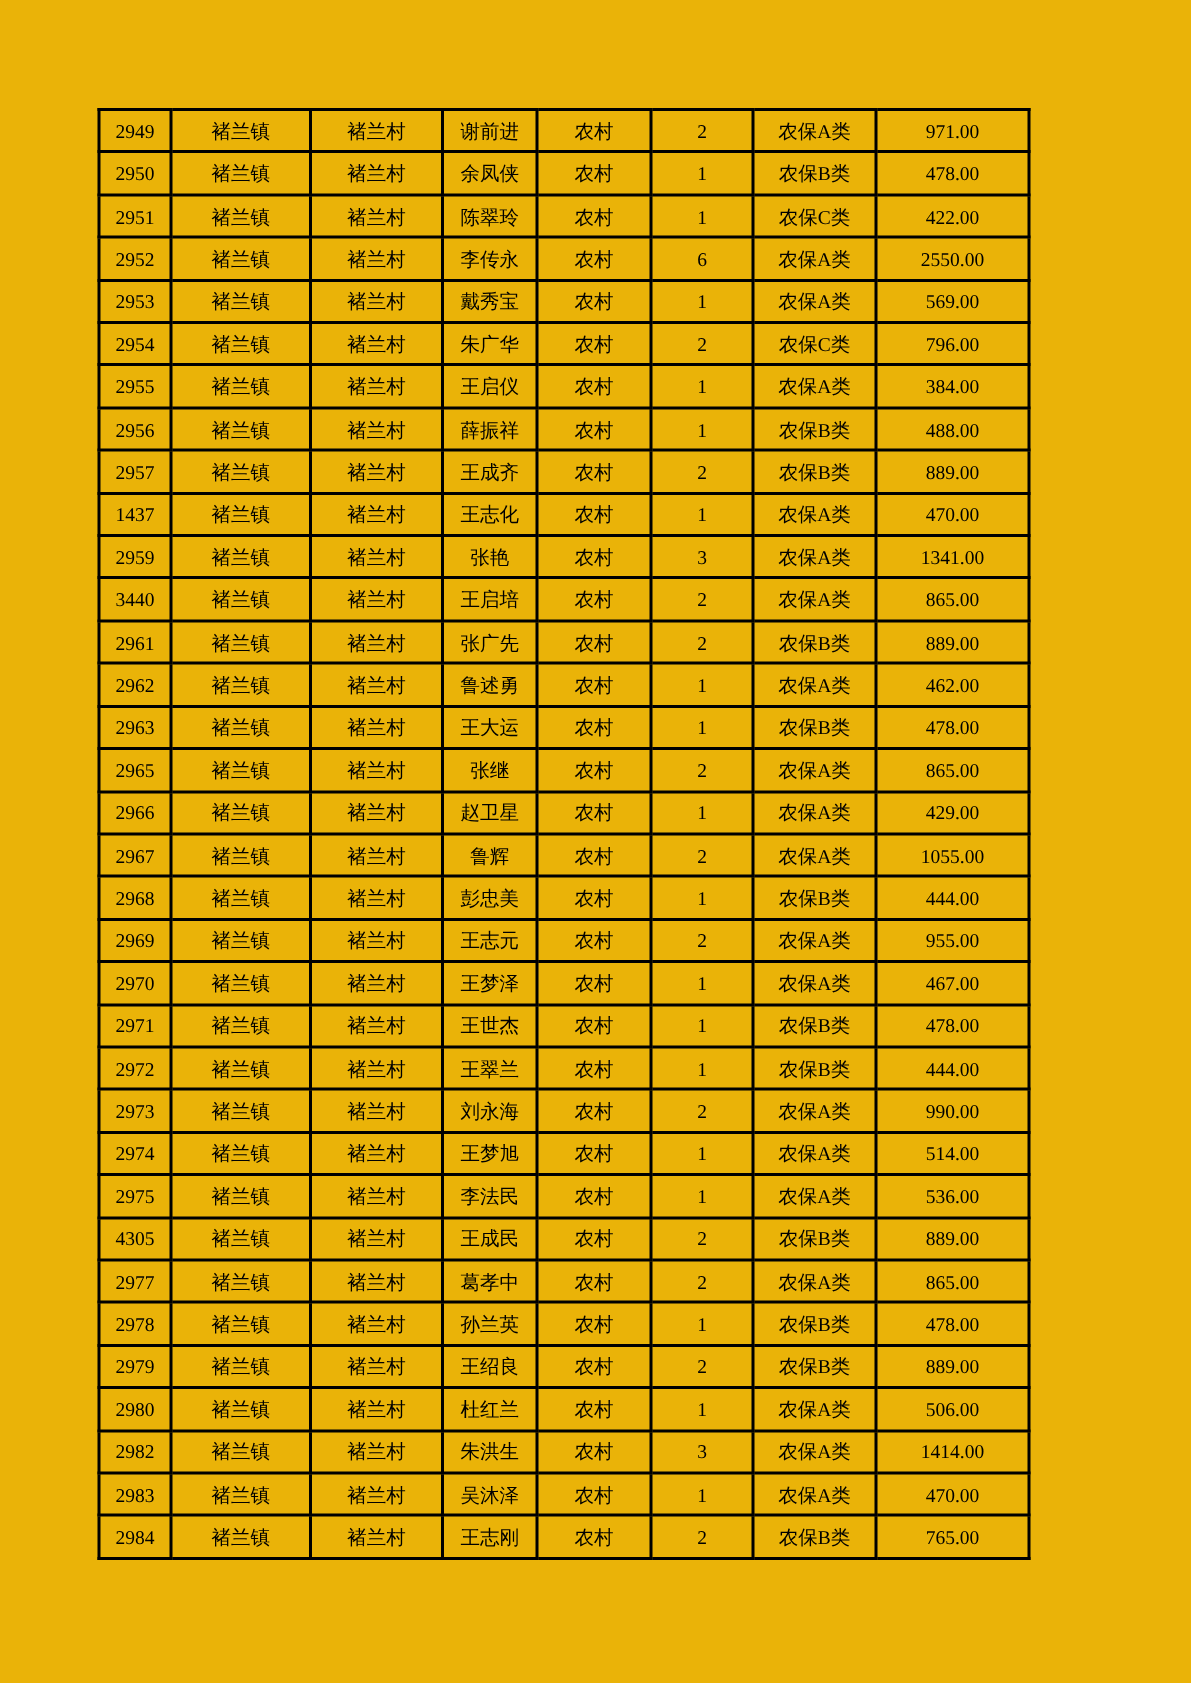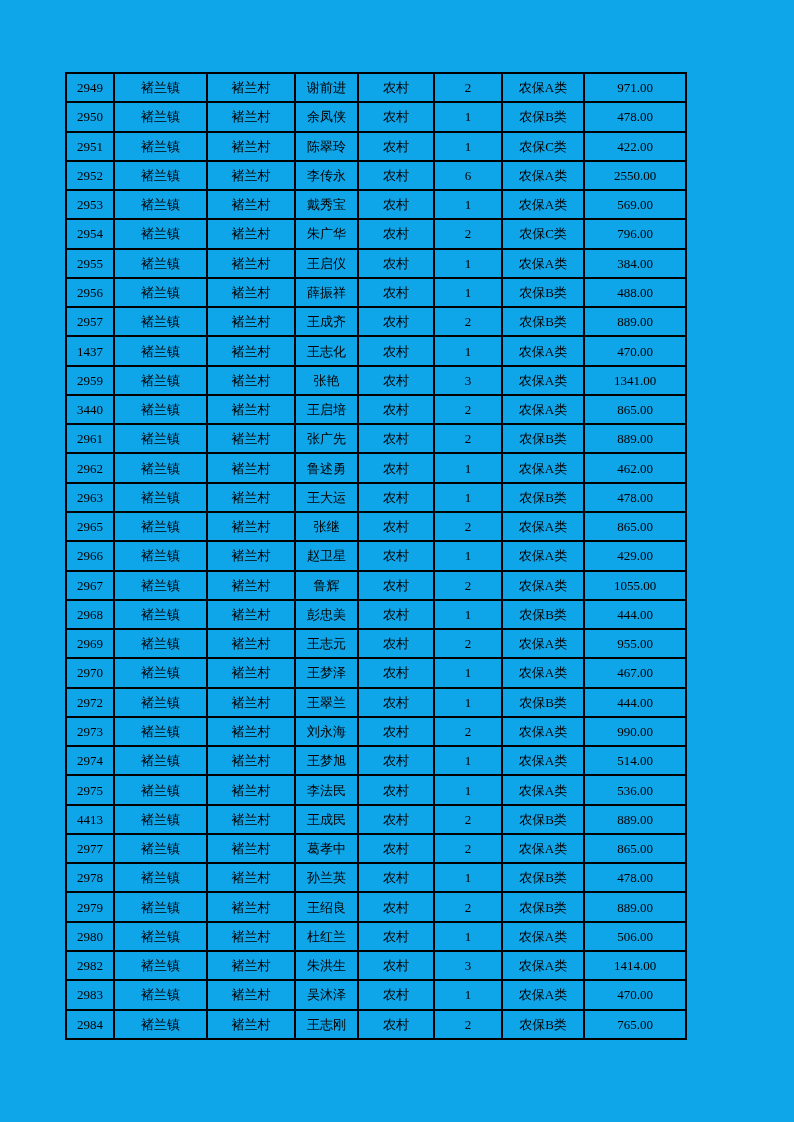--- a/index.html
+++ b/index.html
@@ -4,21 +4,21 @@
 <style>
   html, body {
     margin: 0;
     padding: 0;
     background: #ffffff;
   }
   .page {
     position: relative;
     width: 794px;
     height: 1122px;
-    background: #0ea5e9;
+    background: #eab308;
     font-family: "Liberation Serif", "DejaVu Serif", serif;
     color: #000000;
     overflow: hidden;
   }
   table.benefit-table {
     position: absolute;
     left: 65px;
     top: 72px;
     width: 620px;
     height: 968px;
@@ -256,20 +256,30 @@
           <td>2970</td>
           <td>褚兰镇</td>
           <td>褚兰村</td>
           <td>王梦泽</td>
           <td>农村</td>
           <td>1</td>
           <td>农保A类</td>
           <td>467.00</td>
         </tr>
         <tr>
+          <td>2971</td>
+          <td>褚兰镇</td>
+          <td>褚兰村</td>
+          <td>王世杰</td>
+          <td>农村</td>
+          <td>1</td>
+          <td>农保B类</td>
+          <td>478.00</td>
+        </tr>
+        <tr>
           <td>2972</td>
           <td>褚兰镇</td>
           <td>褚兰村</td>
           <td>王翠兰</td>
           <td>农村</td>
           <td>1</td>
           <td>农保B类</td>
           <td>444.00</td>
         </tr>
         <tr>
@@ -296,21 +306,21 @@
           <td>2975</td>
           <td>褚兰镇</td>
           <td>褚兰村</td>
           <td>李法民</td>
           <td>农村</td>
           <td>1</td>
           <td>农保A类</td>
           <td>536.00</td>
         </tr>
         <tr>
-          <td>4413</td>
+          <td>4305</td>
           <td>褚兰镇</td>
           <td>褚兰村</td>
           <td>王成民</td>
           <td>农村</td>
           <td>2</td>
           <td>农保B类</td>
           <td>889.00</td>
         </tr>
         <tr>
           <td>2977</td>

